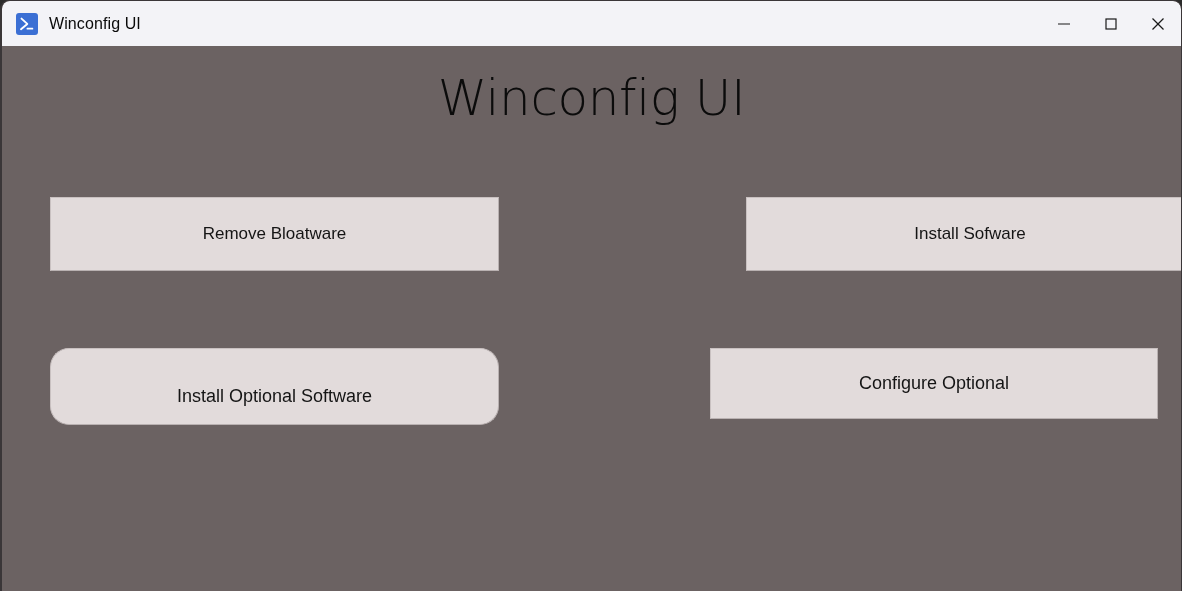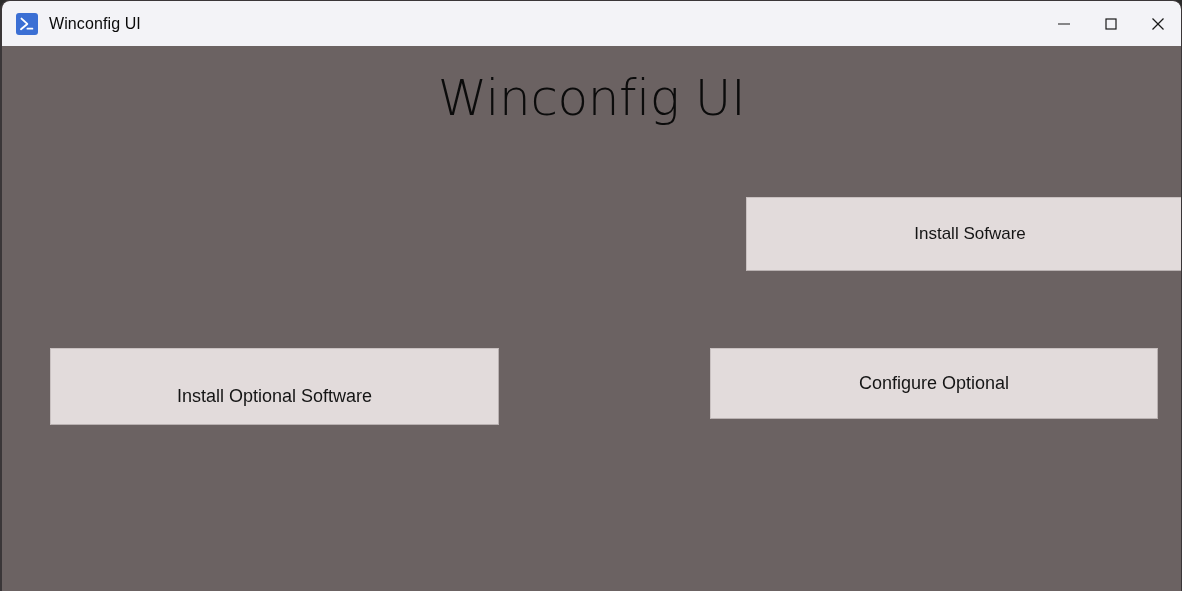--- a/index.html
+++ b/index.html
@@ -152,20 +152,21 @@
     margin-left: 36px;
   }
   .btn-install-optional {
     left: 48px;
     top: 302px;
     width: 449px;
     height: 77px;
     font-size: 18px;
     align-items: flex-end;
     padding-bottom: 17px;
+    border-radius: 19px;
   }
   .btn-configure-windows {
     left: 708px;
     top: 302px;
     width: 448px;
     height: 71px;
     font-size: 18px;
   }
 </style>
 </head>
@@ -209,20 +210,21 @@
         </span>
       </button>
     </div>
 
   </div>
 
   <div class="content">
 
     <div class="page-heading">Winconfig UI</div>
 
+    <button class="app-btn btn-remove-bloatware">Remove Bloatware</button>
 
     <button class="app-btn btn-install-software">Install Sofware</button>
 
     <button class="app-btn btn-install-optional">Install Optional Software</button>
 
     <button class="app-btn btn-configure-windows">Configure Optional</button>
 
   </div>
 
 </div>

